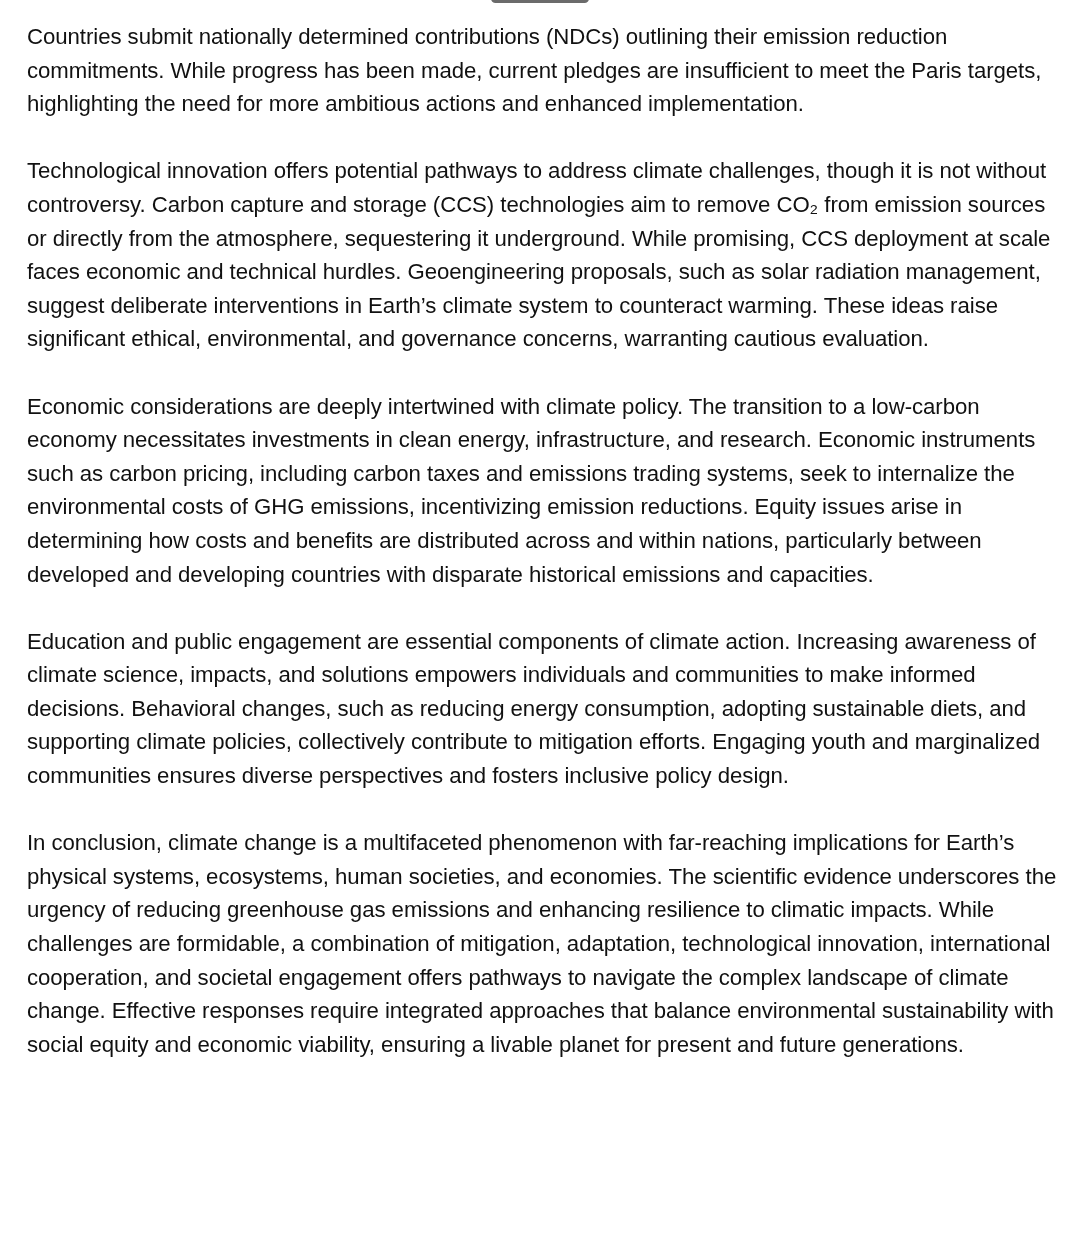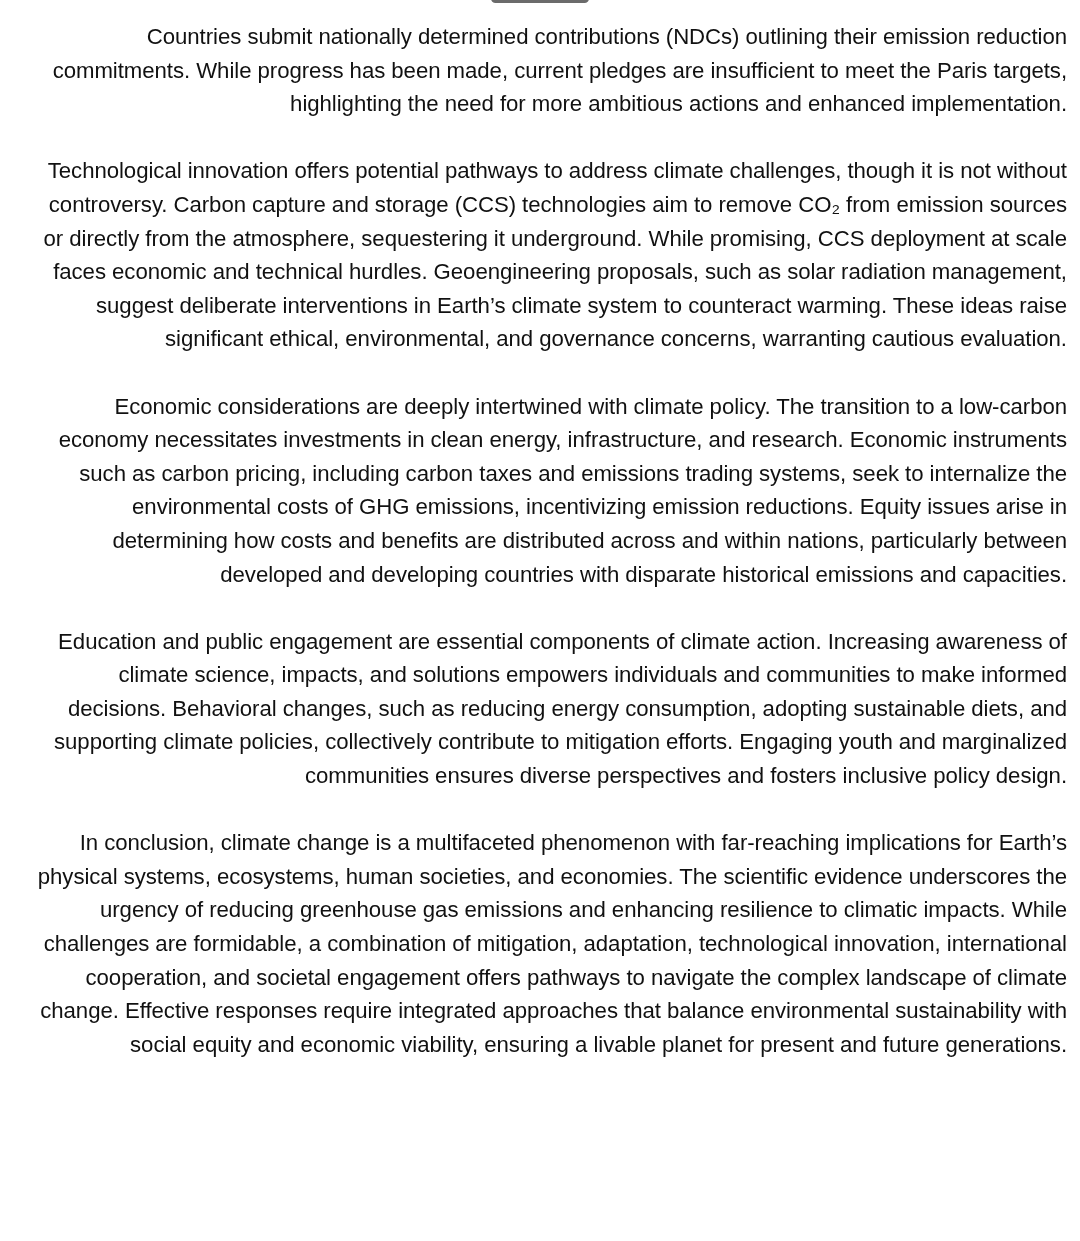--- a/index.html
+++ b/index.html
@@ -25,21 +25,20 @@
       background: #6b6b6b;
     }
     .article {
       position: absolute;
       left: 27px;
       top: 20px;
       width: 1040px;
       font-size: 22.2px;
       line-height: 33.6px;
       letter-spacing: -0.05px;
-      text-align: right;
     }
     .article p {
       margin: 0 0 33.6px 0;
     }
   </style>
 </head>
 <body>
 
 <div class="scroll-handle"></div>
 

